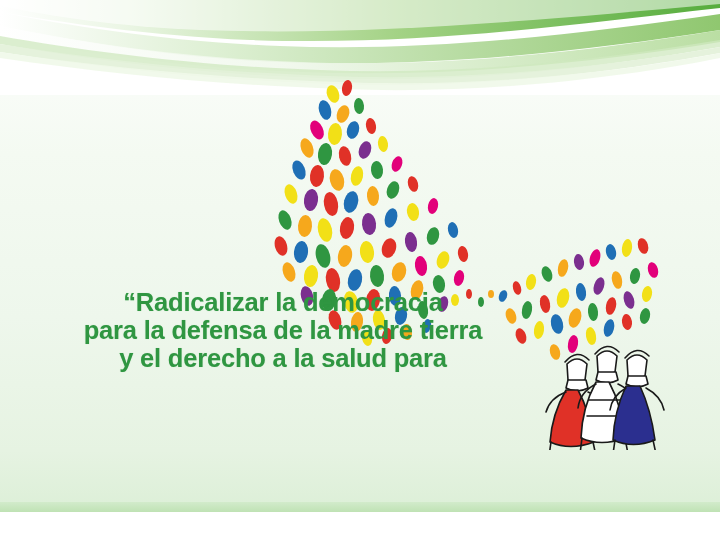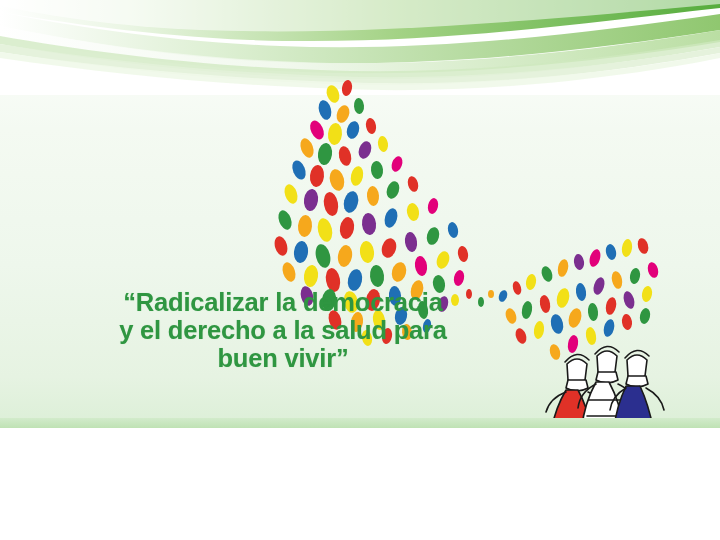--- a/index.html
+++ b/index.html
@@ -10,21 +10,21 @@
     width: 720px;
     height: 540px;
     overflow: hidden;
     font-family: "Liberation Sans", sans-serif;
     background: #ffffff;
   }
 
   #slide {
     position: relative;
     width: 720px;
-    height: 428px;
+    height: 512px;
     background: linear-gradient(to bottom, #ffffff 0%, #f4faf2 30%, #eef7ec 62%, #e6f3e2 88%, #dcefd7 100%);
     overflow: hidden;
   }
 
   
   .top-band {
     position: absolute;
     left: 0;
     top: 0;
     width: 720px;
@@ -266,18 +266,18 @@
       </g>
 
       <g>
         <path d="M310,292 q12,-14 24,-2 M340,284 q12,-14 24,-2 M370,288 q12,-14 24,-2"></path>
       </g>
     </g>
   </svg>
 
   <div class="quote">
     <span class="line">“Radicalizar la democracia</span>
+    <span class="line">para la defensa de la madre tierra</span>
     <span class="line">y el derecho a la salud para</span>
-    <span class="line">buen vivir”</span>
   </div>
 
   <div class="bottom-edge"></div>
 </div>
 
 </body></html>

